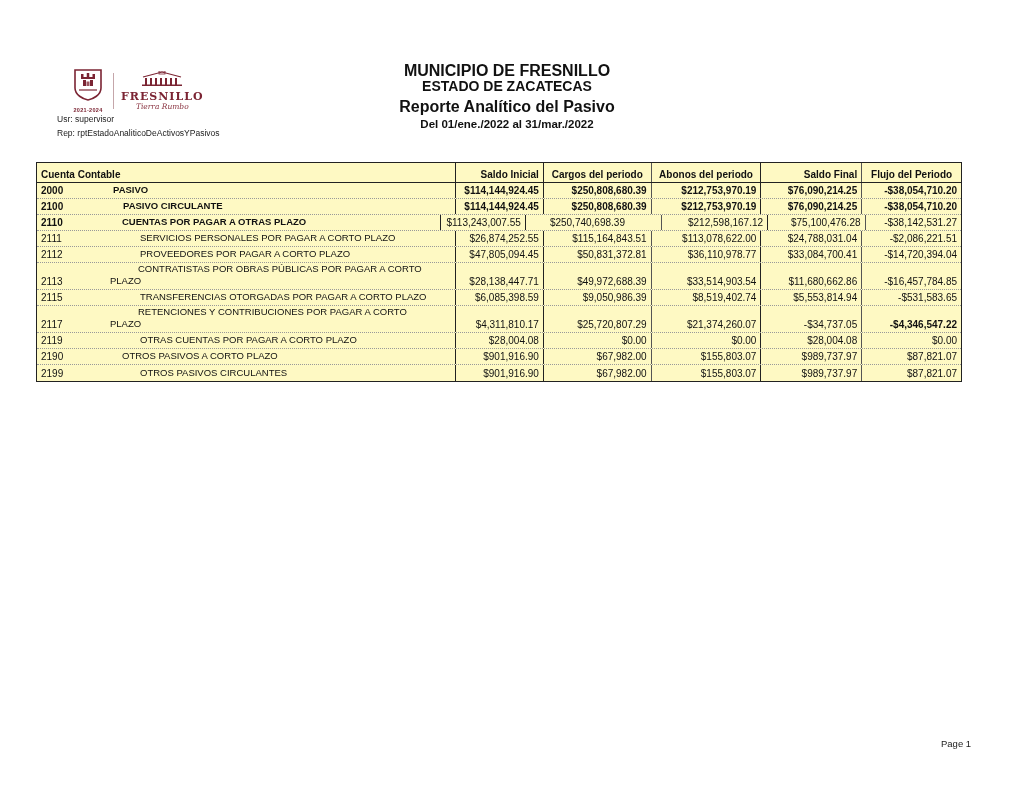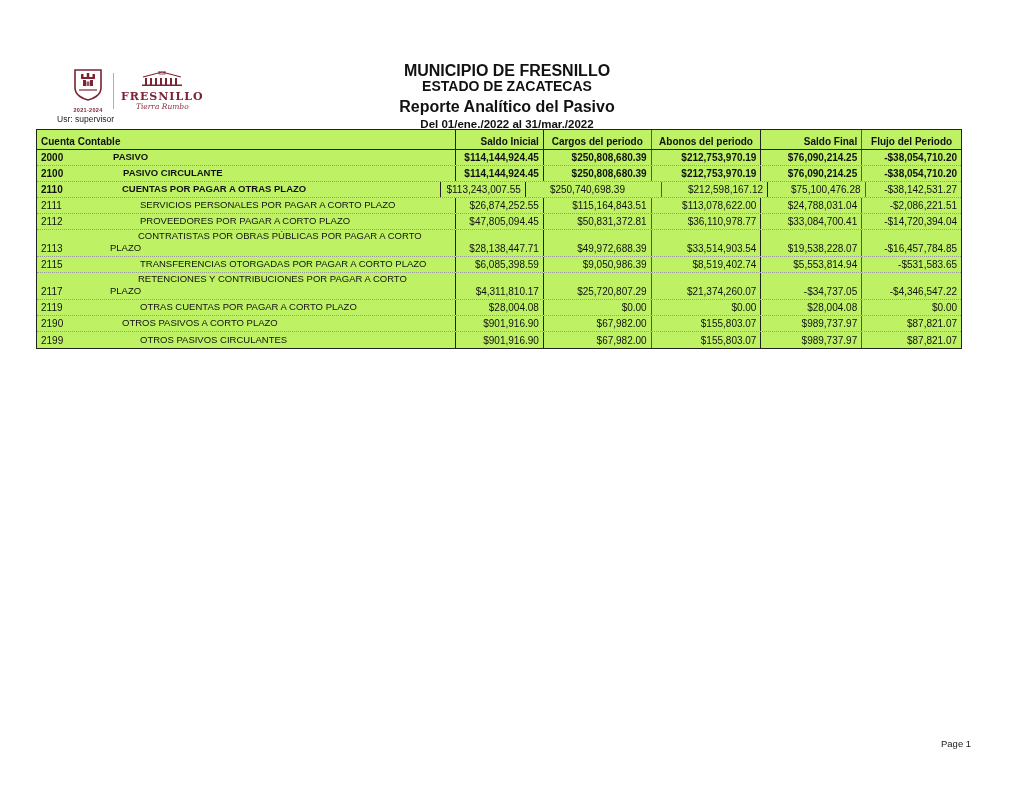--- a/index.html
+++ b/index.html
@@ -31,21 +31,21 @@
   .t3 { font-size:16px; font-weight:bold; margin-top:6px; line-height:13px; }
   .t4 { font-size:11.5px; font-weight:bold; margin-top:5px; line-height:12px; }
 
   
   .fechablock { position:absolute; right:40px; top:106px; display:flex; align-items:stretch; font-size:9px; }
   .fecha-labels { text-align:right; padding-right:6px; line-height:17px; }
   .fecha-divider { width:1px; background:#555; }
   .fecha-values { padding-left:6px; line-height:17px; min-width:70px; }
 
   
-  .rpt-table { position:absolute; left:36px; top:129px; width:926px; border:1.5px solid #222; background:#bef264; }
+  .rpt-table { position:absolute; left:36px; top:162px; width:926px; border:1.5px solid #222; background:#fef9c3; }
   .row { display:flex; height:16px; border-bottom:1px dotted #999; }
   .row:last-child { border-bottom:none; }
   .row.head { height:20px; border-bottom:1.5px solid #222; font-weight:bold; font-size:10.5px; }
   .row.wrap { height:27px; }
   .row.boldrow { font-weight:bold; }
   .c { display:flex; align-items:flex-end; padding:0 4px 2px 4px; font-size:10px; overflow:hidden; }
   .c.num { justify-content:flex-end; }
   .c.ctr { justify-content:center; }
   .b1 { border-left:1px solid #555;text-align:right; }
   .b2 { border-left:1.5px solid #222; }
@@ -184,21 +184,21 @@
       </div>
       <div class="row wrap">
         <div class="c c0" style="width: 419px;">
           <span class="code">2113</span>
           <div class="name lv4 wraptext">CONTRATISTAS POR OBRAS PÚBLICAS POR PAGAR A CORTO
 PLAZO</div>
         </div>
         <div class="c num b2" style="width: 88px;">$28,138,447.71</div>
         <div class="c num b2" style="width: 108px;">$49,972,688.39</div>
         <div class="c num b1" style="width: 110px;">$33,514,903.54</div>
-        <div class="c num b2" style="width: 101px;">$19,538,228.07</div>
+        <div class="c num b2" style="width: 101px;">$11,680,662.86</div>
         <div class="c num b1" style="width: 100px;">-$16,457,784.85</div>
       </div>
       <div class="row">
         <div class="c c0" style="width: 419px;">
           <span class="code">2115</span>
           <div class="name lv4">TRANSFERENCIAS OTORGADAS POR PAGAR A CORTO PLAZO</div>
         </div>
         <div class="c num b2" style="width: 88px;">$6,085,398.59</div>
         <div class="c num b2" style="width: 108px;">$9,050,986.39</div>
         <div class="c num b1" style="width: 110px;">$8,519,402.74</div>
@@ -208,21 +208,21 @@
       <div class="row wrap">
         <div class="c c0" style="width: 419px;">
           <span class="code">2117</span>
           <div class="name lv4 wraptext">RETENCIONES Y CONTRIBUCIONES POR PAGAR A CORTO
 PLAZO</div>
         </div>
         <div class="c num b2" style="width: 88px;">$4,311,810.17</div>
         <div class="c num b2" style="width: 108px;">$25,720,807.29</div>
         <div class="c num b1" style="width: 110px;">$21,374,260.07</div>
         <div class="c num b2" style="width: 101px;">-$34,737.05</div>
-        <div class="c num b1" style="width: 100px;">-$4,346,547.22</div>
+        <div class="c num b1" style="width: 100px; font-weight: bold;">-$4,346,547.22</div>
       </div>
       <div class="row">
         <div class="c c0" style="width: 419px;">
           <span class="code">2119</span>
           <div class="name lv4">OTRAS CUENTAS POR PAGAR A CORTO PLAZO</div>
         </div>
         <div class="c num b2" style="width: 88px;">$28,004.08</div>
         <div class="c num b2" style="width: 108px;">$0.00</div>
         <div class="c num b1" style="width: 110px;">$0.00</div>
         <div class="c num b2" style="width: 101px;">$28,004.08</div>

